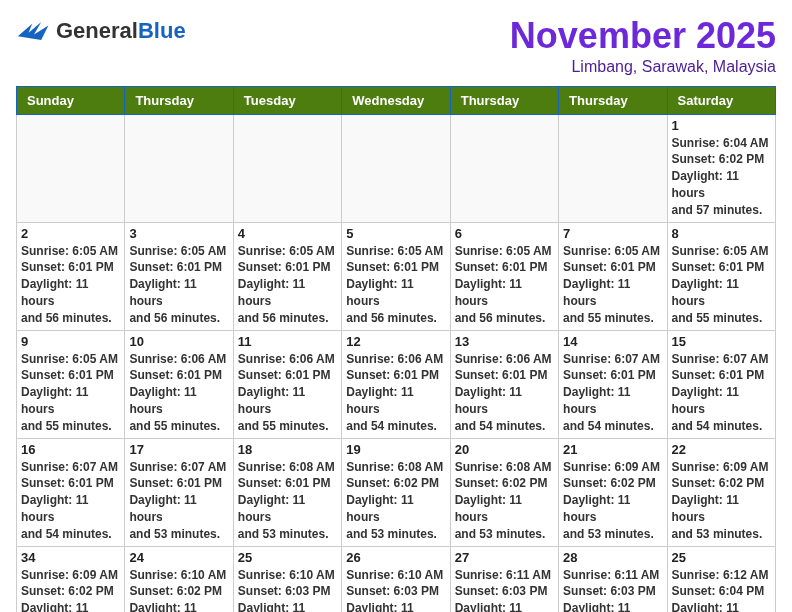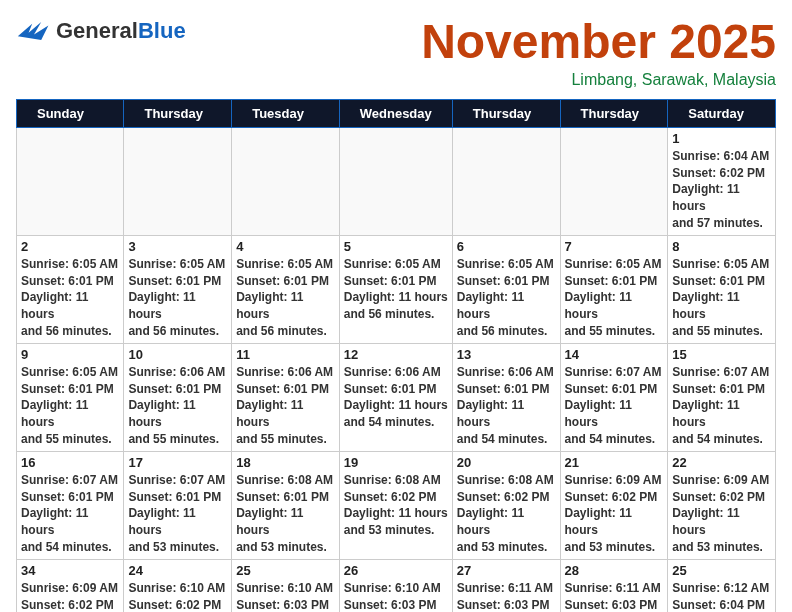--- a/index.html
+++ b/index.html
@@ -27,42 +27,42 @@
     .logo-general { color: #333; }
     .logo-blue { color: #1565c0; }
     .logo-icon {
       width: 36px;
       height: 28px;
     }
     .title-block {
       text-align: right;
     }
     .month-title {
-      font-size: 48px;
-      font-weight: bold;
-      color: #c2410c;
+      font-size: 36px;
+      font-weight: bold;
+      color: #6d28d9;
       line-height: 1.1;
       margin-left: 32px;
     }
     .location-title {
       font-size: 16px;
-      color: #15803d;
+      color: #4c1d95;
       margin-top: 2px;
     }
     .calendar {
       width: 100%;
       border-collapse: collapse;
       border: 1px solid #bbb;
     }
     .calendar th {
-      background: #0f172a;
+      background: #4d7c0f;
       color: #fff;
       font-size: 13px;
       font-weight: bold;
-      padding: 6px 20px;
+      padding: 6px 10px;
       text-align: left;
       border: 1px solid #1565c0;
     }
     .calendar td {
       vertical-align: top;
       border: 1px solid #ccc;
       padding: 3px 4px;
       font-size: 10px;
       color: #333;
       width: 108px;

